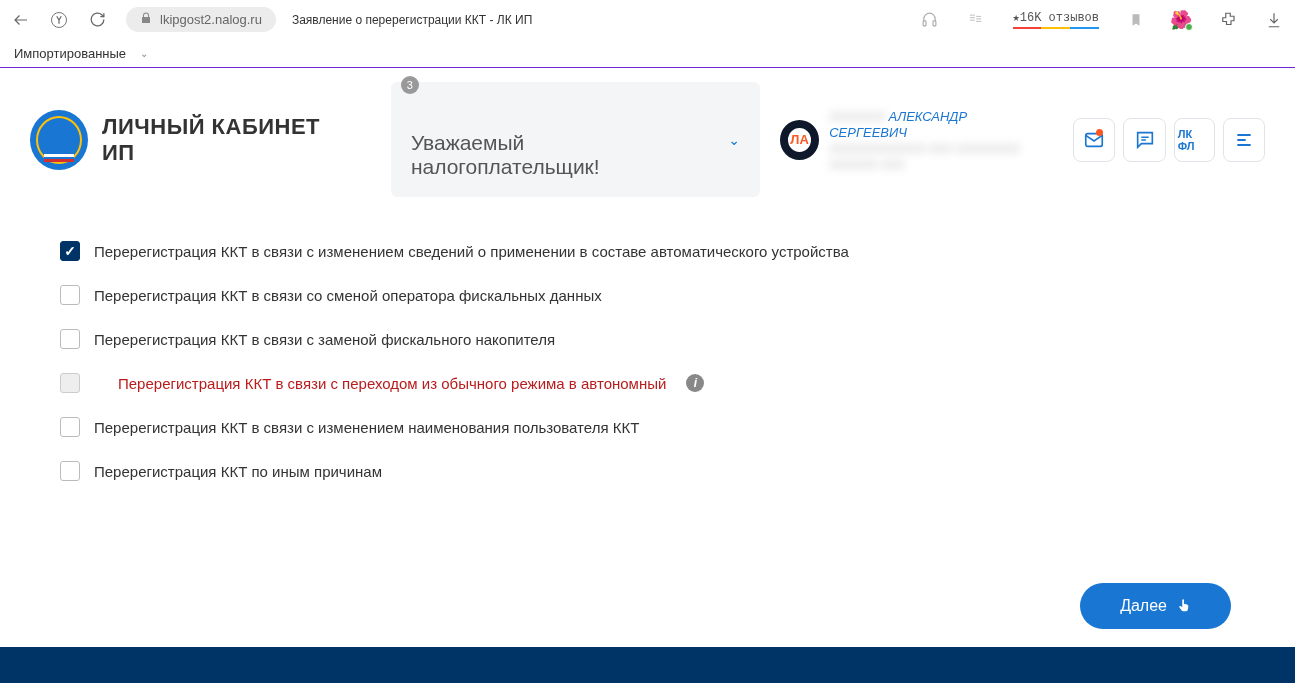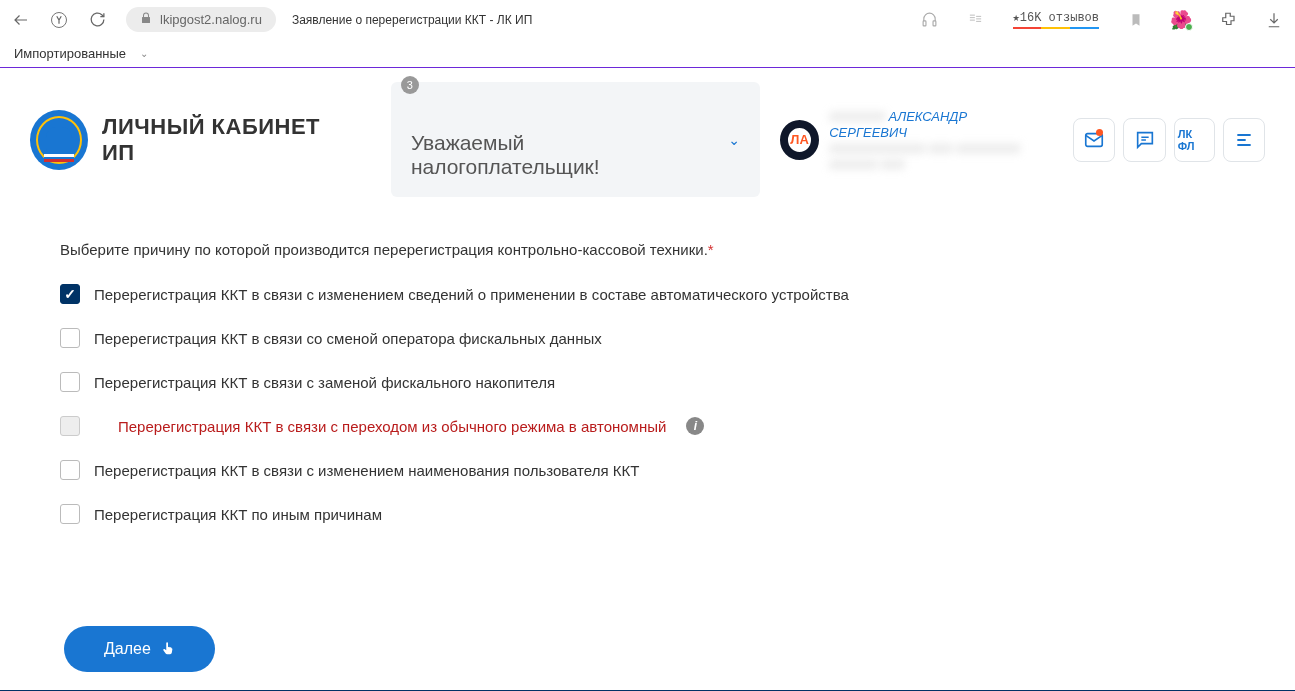--- a/index.html
+++ b/index.html
@@ -48,21 +48,21 @@
 .option { display: flex; align-items: center; gap: 14px; margin-bottom: 24px; }
 .checkbox { width: 20px; height: 20px; border: 1.5px solid #bbb; border-radius: 3px; cursor: pointer; flex-shrink: 0; display: flex; align-items: center; justify-content: center; }
 .checkbox.checked { background: #003366; border-color: #003366; }
 .checkbox.checked::after { content: '✓'; color: #fff; font-size: 14px; font-weight: bold; }
 .checkbox.disabled { background: #eee; border-color: #ccc; cursor: default; }
 .option-label { color: #333; font-size: 15px; }
 .option-label.disabled { color: #b91c1c; margin-left: 24px; }
 .info-icon { width: 18px; height: 18px; background: #888; border-radius: 50%; color: #fff; font-size: 12px; font-style: italic; font-weight: bold; display: flex; align-items: center; justify-content: center; margin-left: 6px; }
 
 
-.action-bar { display: flex; justify-content: flex-start; padding: 18px 34px; }
+.action-bar { display: flex; justify-content: flex-end; padding: 18px 34px; }
 .next-btn { background: #1976d2; color: #fff; border: none; border-radius: 24px; padding: 14px 40px; font-size: 16px; font-weight: 500; cursor: pointer; display: flex; align-items: center; gap: 10px; }
 .cursor-hand { width: 14px; height: 18px; color: #fff; }
 
 
 .footer-strip { height: 36px; background: #003366; }
 
 svg { display: block; }
 </style>
 </head>
 <body>
@@ -176,23 +176,20 @@
     <div class="action-btn">
       <svg width="20" height="20" viewBox="0 0 24 24" fill="none" stroke="currentColor" stroke-width="2.2">
           <path d="M4 6h16M4 12h10M4 18h16"></path>
         </svg>
     </div>
   </div>
 </div>
 
 <div class="main">
   <div class="card">
-    <div class="prompt">
-      <span>Выберите причину по которой производится перерегистрация контрольно-кассовой техники.</span><span class="required">*</span>
-    </div>
     <div id="options-list">
         <div class="option">
           <div class="checkbox checked"></div>
           <span class="option-label">Перерегистрация ККТ в связи с изменением сведений о применении в составе автоматического устройства</span>
         </div>
         <div class="option">
           <div class="checkbox"></div>
           <span class="option-label">Перерегистрация ККТ в связи со сменой оператора фискальных данных</span>
         </div>
         <div class="option">

